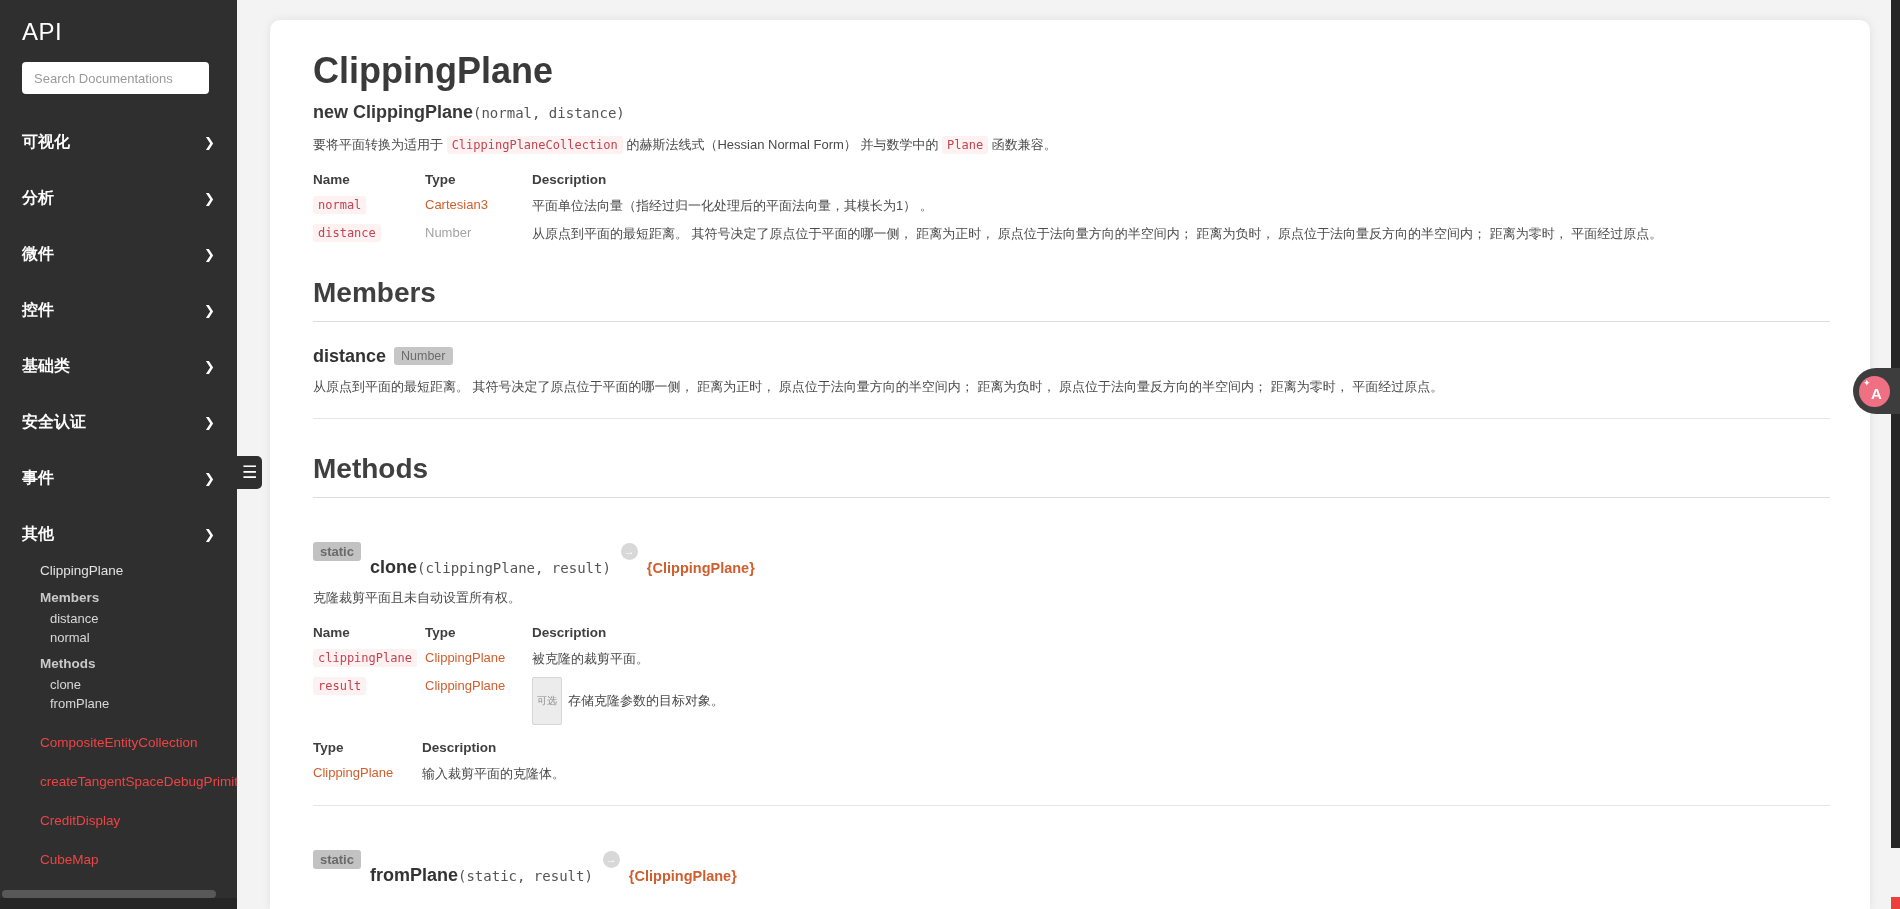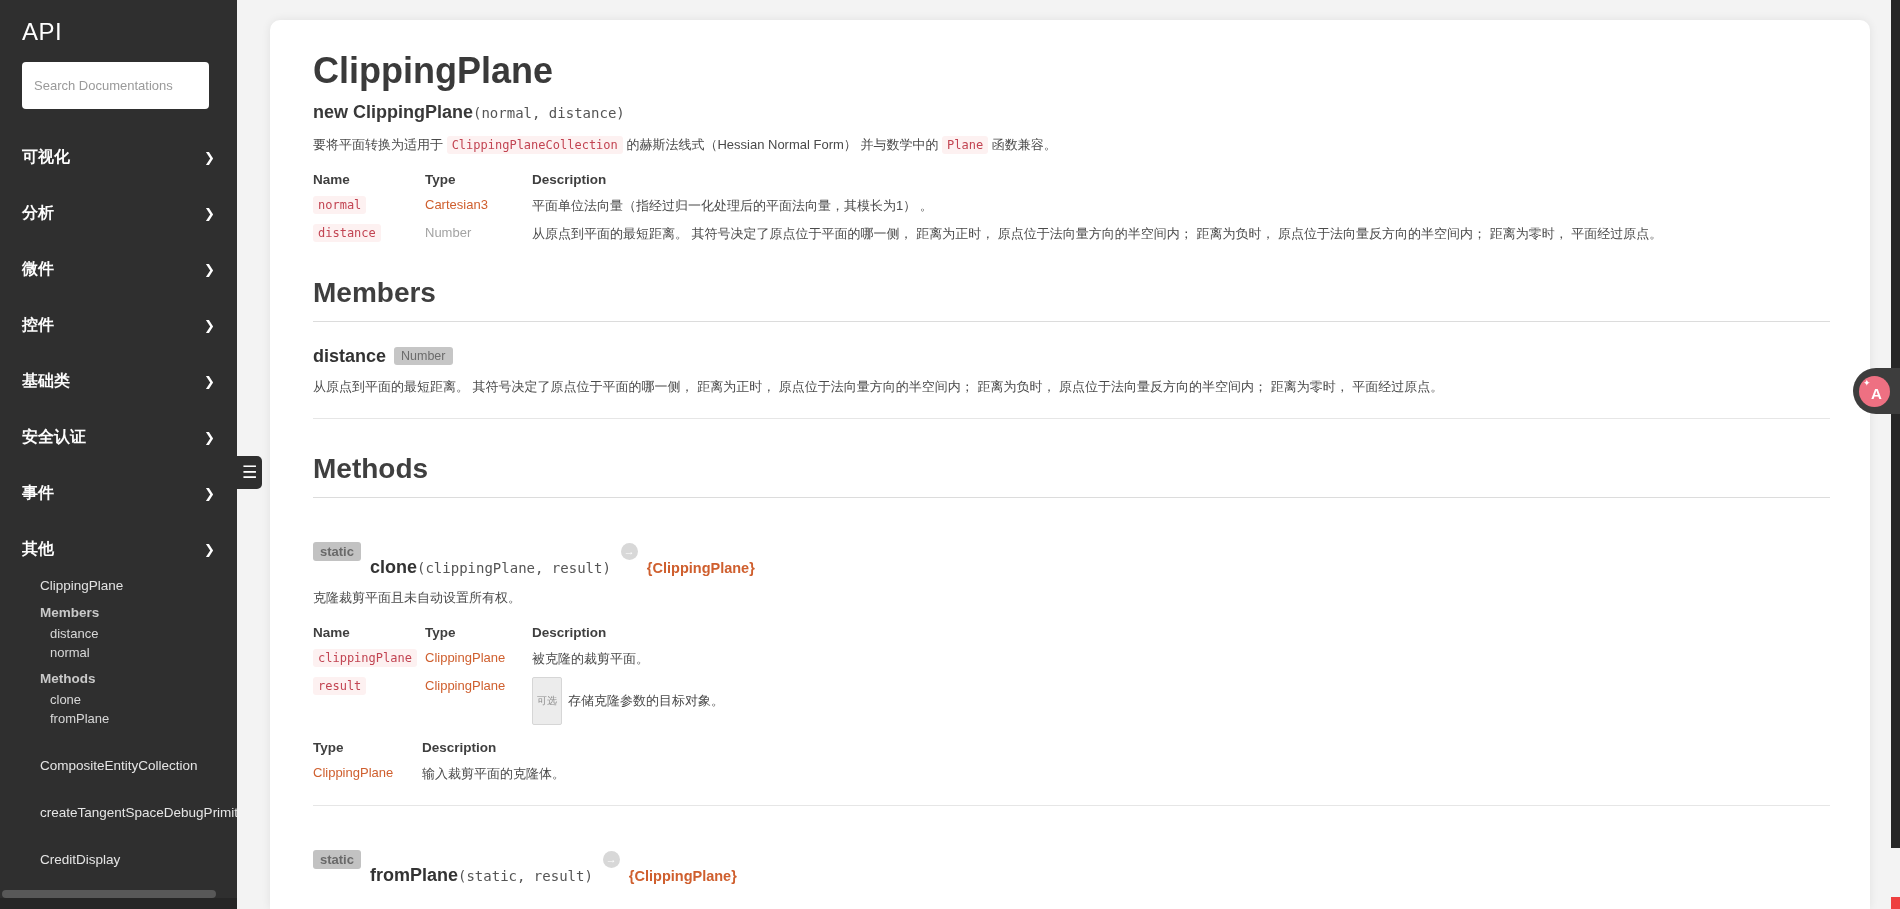--- a/index.html
+++ b/index.html
@@ -3,33 +3,33 @@
 <meta charset="utf-8">
 <style>
   html,body{margin:0;padding:0;width:1900px;height:909px;overflow:hidden;
     background:#f3f3f3;font-family:"Liberation Sans","DejaVu Sans",sans-serif;}
   .mono{font-family:"DejaVu Sans Mono",monospace;}
 
   
   .sidebar{position:absolute;left:0;top:0;width:237px;height:909px;background:#2f2f2f;
     color:#fff;overflow:hidden;}
   .sb-title{font-size:24px;font-weight:500;color:#fff;margin:18px 0 0 22px;letter-spacing:.5px;}
-  .sb-search{display:block;margin:16px 0 0 22px;width:187px;height:47px;border:none;border-radius:4px;
+  .sb-search{display:block;margin:16px 0 0 22px;width:187px;height:32px;border:none;border-radius:4px;
     background:#fff;font-size:13px;color:#333;padding:12px 12px;box-sizing:border-box;outline:none;}
   .sb-search::placeholder{color:#9a9a9a;}
   .sb-nav{margin-top:20px;}
   .sb-item{height:56px;display:flex;align-items:center;justify-content:space-between;
     padding:0 22px;cursor:pointer;}
   .sb-item .lbl{font-size:16px;font-weight:600;color:#fdfdfd;}
   .chev{font-size:13px;color:#fff;}
   .sb-tree{padding-left:40px;margin-top:0;}
   .tree-class{font-size:13.5px;color:#e2e2e2;line-height:18px;margin-bottom:9px;cursor:pointer;}
   .tree-group{font-size:13.5px;font-weight:700;color:#c9c9c9;margin:8px 0 2px;line-height:18px;}
   .tree-leaf{font-size:13px;color:#d8d8d8;line-height:19px;padding-left:10px;cursor:pointer;}
-  .tree-link{font-size:13.5px;color:#e5e5e5;line-height:18px;margin-top:29px;cursor:pointer;
+  .tree-link{font-size:13.5px;color:#ef4444;line-height:18px;margin-top:21px;cursor:pointer;
     white-space:nowrap;overflow:hidden;}
   .sb-track{position:absolute;left:0;bottom:0;width:237px;height:11px;background:#262626;}
   .sb-thumb{position:absolute;left:2px;bottom:11px;width:214px;height:8px;border-radius:4px;background:#585858;cursor:pointer;}
 
   
   .menu-toggle{position:absolute;left:237px;top:456px;width:25px;height:33px;background:#2f2f2f;
     border-radius:0 5px 5px 0;display:flex;align-items:center;justify-content:center;color:#fff;
     font-size:17px;cursor:pointer;}
 
   

